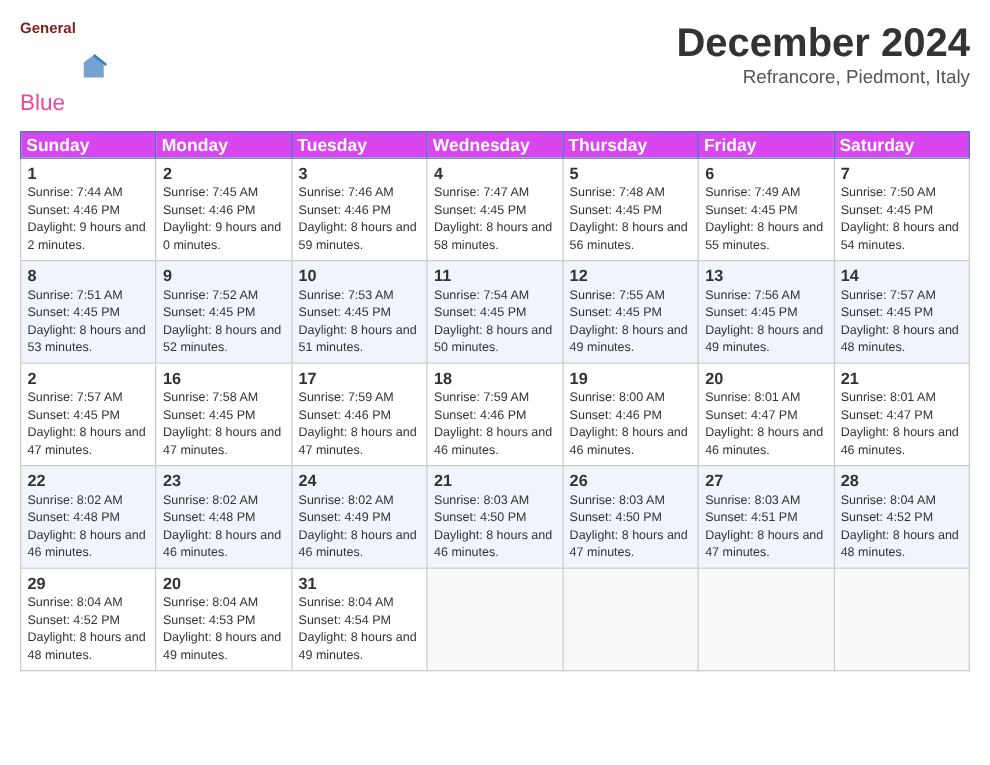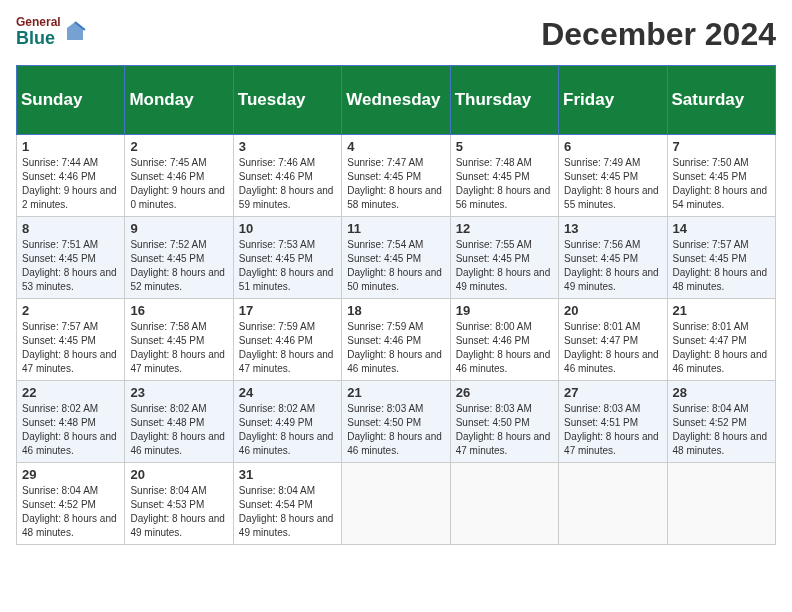--- a/index.html
+++ b/index.html
@@ -25,22 +25,23 @@
       flex-direction: column;
       line-height: 1.1;
     }
     .logo-general {
       font-size: 12px;
       font-weight: bold;
       color: #7f1d1d;
     }
     .logo-blue {
       font-size: 18px;
-      font-weight: bold;
-      color: #0f766e;
+      font-weight: normal;
+      color: #ec4899;
+      margin-top: 44px;
     }
     .logo-icon {
       width: 24px;
       height: 24px;
       margin-left: 2px;
     }
     .title-area {
       text-align: right;
     }
     .cal-title {
@@ -51,25 +52,25 @@
     }
     .cal-subtitle {
       font-size: 15px;
       color: #555;
     }
     table {
       width: 100%;
       border-collapse: collapse;
     }
     thead tr th {
-      background: #15803d;
+      background: #d946ef;
       color: #fff;
-      font-size: 17px;
+      font-size: 14px;
       font-weight: bold;
-      padding: 24px 4px;
+      padding: 2px 4px;
       text-align: left;
       border: 1px solid #4472c4;
     }
     tbody tr td {
       border: 1px solid #ccc;
       vertical-align: top;
       padding: 4px 5px;
       font-size: 10.5px;
       color: #333;
       width: 14.28%;
@@ -106,20 +107,21 @@
       <span class="logo-general">General</span>
       <span class="logo-blue">Blue</span>
     </div>
     <svg class="logo-icon" viewBox="0 0 24 24" fill="none">
       <path d="M12 2 L20 8 L20 20 L4 20 L4 8 Z" fill="#3a7abf" opacity="0.7"></path>
       <path d="M12 2 L22 10" stroke="#3a7abf" stroke-width="2" fill="none"></path>
     </svg>
   </div>
   <div class="title-area">
     <div class="cal-title">December 2024</div>
+    <div class="cal-subtitle">Refrancore, Piedmont, Italy</div>
   </div>
 </div>
 
 <table>
   <thead>
     <tr>
     <th>Sunday</th>
         <th>Monday</th>
         <th>Tuesday</th>
         <th>Wednesday</th>

